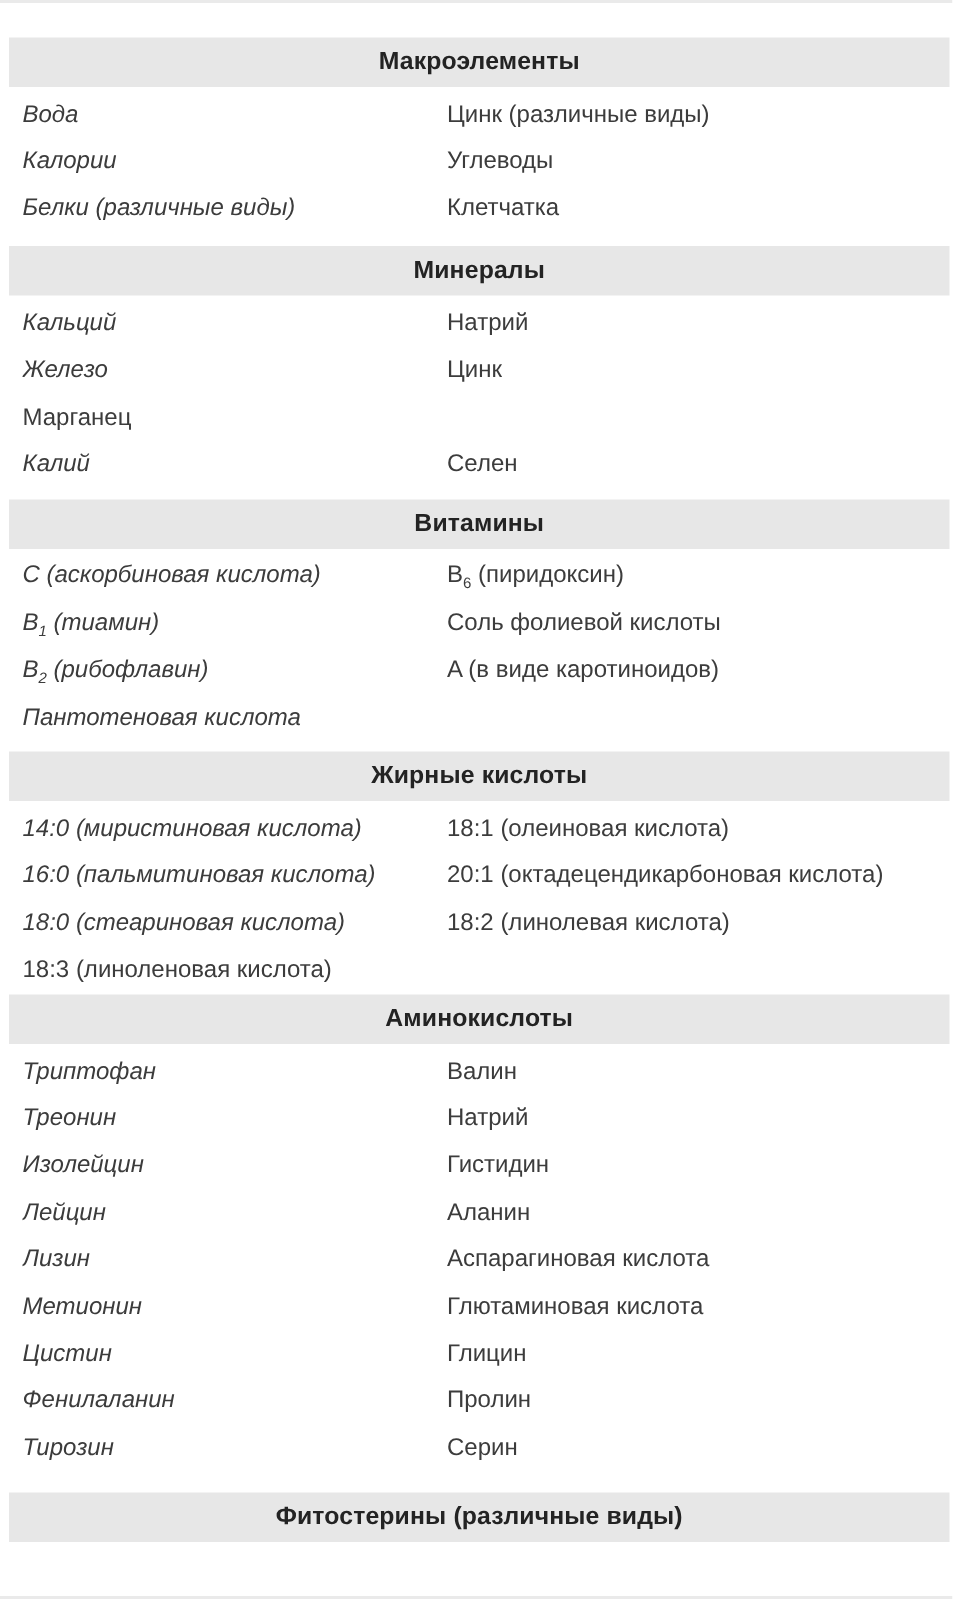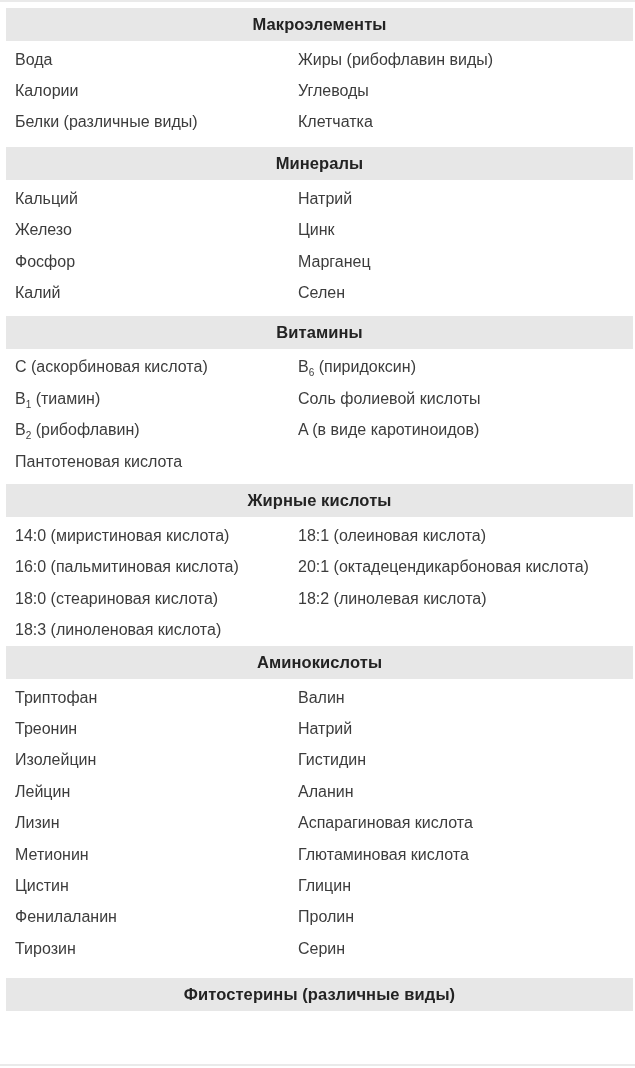--- a/index.html
+++ b/index.html
@@ -17,21 +17,21 @@
   .hairline {
     position: absolute;
     left: 0;
     right: 0;
     height: 2px;
     background: var(--hairline, #eaeaea);
   }
   .hairline-top { top: 0; }
   .hairline-bottom { top: 1064px; }
   .table {
-    padding-top: 8px;
+    padding-top: 25px;
   }
   .section { margin-bottom: 7px; }
   .table .section:nth-child(1) { margin-bottom: 9px; }
   .table .section:nth-child(2) { margin-bottom: 7px; }
   .table .section:nth-child(3) { margin-bottom: 7px; }
   .table .section:nth-child(4) { margin-bottom: 0px; }
   .table .section:nth-child(5) { margin-bottom: 14px; }
   .table .section:nth-child(6) { margin-bottom: 0px; }
   .section-header {
     margin-left: 6px;
@@ -58,41 +58,42 @@
   }
   .cell {
     font-size: 16px;
     color: var(--item-color, #3c3c3c);
     white-space: nowrap;
     overflow: hidden;
   }
   .cell-left {
     flex: 0 0 283px;
     width: 283px;
+    font-style: italic;
   }
   .cell-right {
     flex: 1 1 auto;
   }
   .cell sub {
     font-size: 10px;
     line-height: 0;
   }
 </style>
 </head>
 <body style="--page-bg: #ffffff; --band: #e7e7e7; --hairline: #eaeaea; --item-color: #3c3c3c; --header-color: #232323;">
 
 <div class="hairline hairline-top"></div>
 
 <div class="table">
     <div class="section">
       <div class="section-header">Макроэлементы</div>
       <div class="rows">
         <div class="row">
           <div class="cell cell-left">Вода</div>
-          <div class="cell cell-right">Жиры (рибофлавин виды)</div>
+          <div class="cell cell-right">Цинк (различные виды)</div>
         </div>
         <div class="row">
           <div class="cell cell-left">Калории</div>
           <div class="cell cell-right">Углеводы</div>
         </div>
         <div class="row">
           <div class="cell cell-left">Белки (различные виды)</div>
           <div class="cell cell-right">Клетчатка</div>
         </div>
       </div>
@@ -102,21 +103,20 @@
       <div class="rows">
         <div class="row">
           <div class="cell cell-left">Кальций</div>
           <div class="cell cell-right">Натрий</div>
         </div>
         <div class="row">
           <div class="cell cell-left">Железо</div>
           <div class="cell cell-right">Цинк</div>
         </div>
         <div class="row">
-          <div class="cell cell-left">Фосфор</div>
           <div class="cell cell-right">Марганец</div>
         </div>
         <div class="row">
           <div class="cell cell-left">Калий</div>
           <div class="cell cell-right">Селен</div>
         </div>
       </div>
     </div>
     <div class="section">
       <div class="section-header">Витамины</div>

